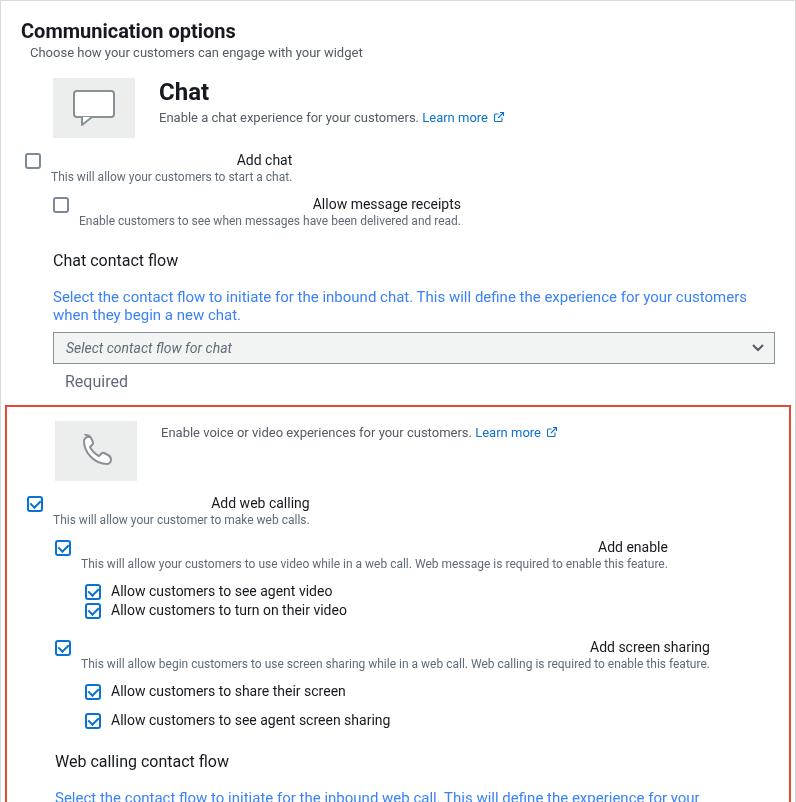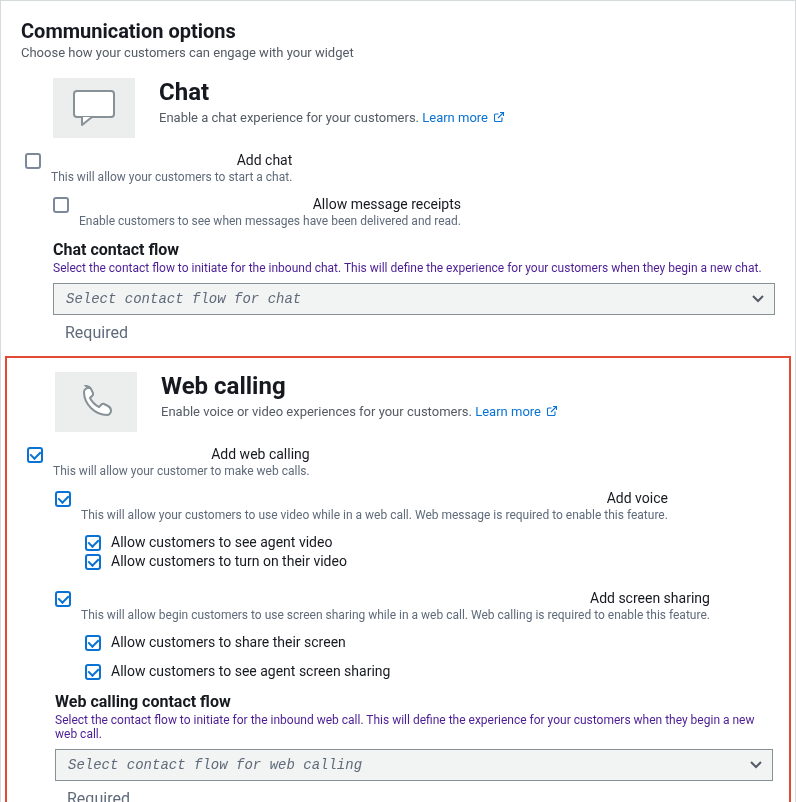--- a/index.html
+++ b/index.html
@@ -17,20 +17,21 @@
   }
   h1.title {
     font-size: 20px;
     font-weight: 700;
     margin-bottom: 2px;
   }
   .subtitle {
     font-size: 13px;
     color: #545b64;
     margin-bottom: 18px;
+    margin-left: 9px;
   }
   .section-head {
     display: flex;
     align-items: flex-start;
     gap: 24px;
     margin: 0 0 14px 32px;
   }
   .section-head.webcall {
     margin-top: 0;
   }
@@ -97,42 +98,41 @@
     height: 8px;
     border: solid #0972d3;
     border-width: 0 2px 2px 0;
     transform: rotate(45deg);
   }
   .indent-1 { margin-left: 32px; }
   .indent-2 { margin-left: 62px; }
   .block { margin-bottom: 12px; }
   .flow-title {
     font-size: 16px;
-    font-weight: 700;
-    margin-top: 12px;
+    font-weight: 400;
+    margin-top: 23px;
   }
   .flow-sub {
-    font-size: 12px;
-    color: #4c1d95;
-    margin-top: 2px;
+    font-size: 15px;
+    color: #3b82f6;
+    margin-top: 18px;
     margin-bottom: 8px;
   }
   .select {
     display: flex;
     align-items: center;
     justify-content: space-between;
     border: 1px solid #879196;
     background: #f2f3f3;
     height: 32px;
     padding: 0 10px 0 12px;
     color: #5f6b7a;
     font-size: 14px;
     font-style: italic;
     cursor: pointer;
-    font-family: Liberation Mono, monospace;
   }
   .select .caret svg { display: block; }
   .required {
     font-size: 16px;
     color: #5f6b7a;
     margin-top: 8px;
     margin-left: 12px;
   }
   .highlight {
     border: 2px solid #e24a33;
@@ -205,21 +205,20 @@
 
   <div class="highlight">
 
     <div class="section-head webcall">
       <div class="icon-box">
         <svg width="44" height="44" viewBox="0 0 44 44" fill="none">
           <path d="M12 6c2 0 4 1 5 3l2 4c0.5 1 0 2-1 3l-2 2c2 4 5 7 9 9l2-2c1-1 2-1.5 3-1l4 2c2 1 3 3 3 5 0 2-2 4-4 4-12 0-23-11-23-23 0-2 2-4 4-4z" fill="#fff" stroke="#879196" stroke-width="2"></path>
         </svg>
       </div>
       <div class="section-htext">
-        <h2>Web calling</h2>
         <div class="desc">
           <span>Enable voice or video experiences for your customers.</span>
           <a class="link">
             <span>Learn more</span>
             <svg width="12" height="12" viewBox="0 0 24 24" fill="none" stroke="#0972d3" stroke-width="2.2">
                 <path d="M14 3h7v7"></path>
                 <path d="M10 14 L21 3"></path>
                 <path d="M18 13v6a2 2 0 0 1-2 2H5a2 2 0 0 1-2-2V8a2 2 0 0 1 2-2h6"></path>
               </svg>
           </a>
@@ -231,21 +230,21 @@
       <div class="checkbox checked"></div>
       <div class="cb-text">
         <div class="lbl">Add web calling</div>
         <div class="sub">This will allow your customer to make web calls.</div>
       </div>
     </div>
 
     <div class="checkbox-row block indent-1">
       <div class="checkbox checked"></div>
       <div class="cb-text">
-        <div class="lbl">Add voice</div>
+        <div class="lbl">Add enable</div>
         <div class="sub">This will allow your customers to use video while in a web call. Web message is required to enable this feature.</div>
       </div>
     </div>
     <div class="checkbox-row indent-2">
       <div class="checkbox checked"></div>
       <div class="cb-text">
           <div class="lbl">Allow customers to see agent video</div>
         </div>
     </div>
     <div class="checkbox-row block indent-2">

